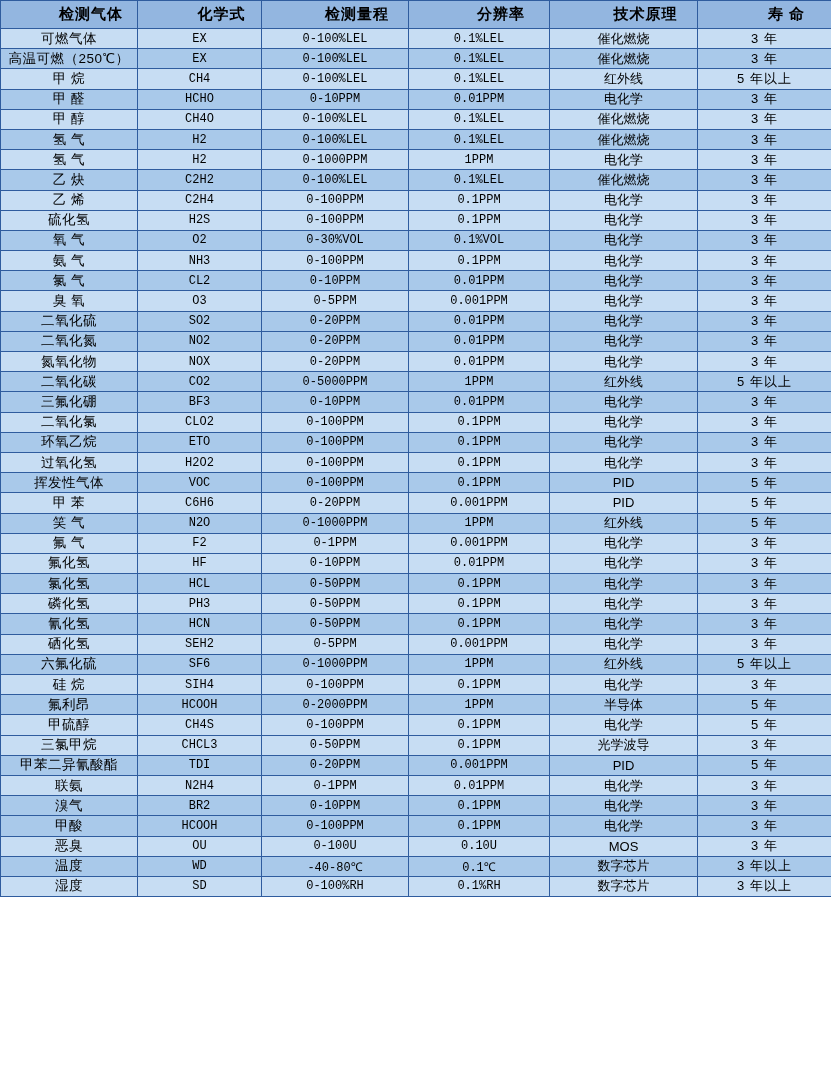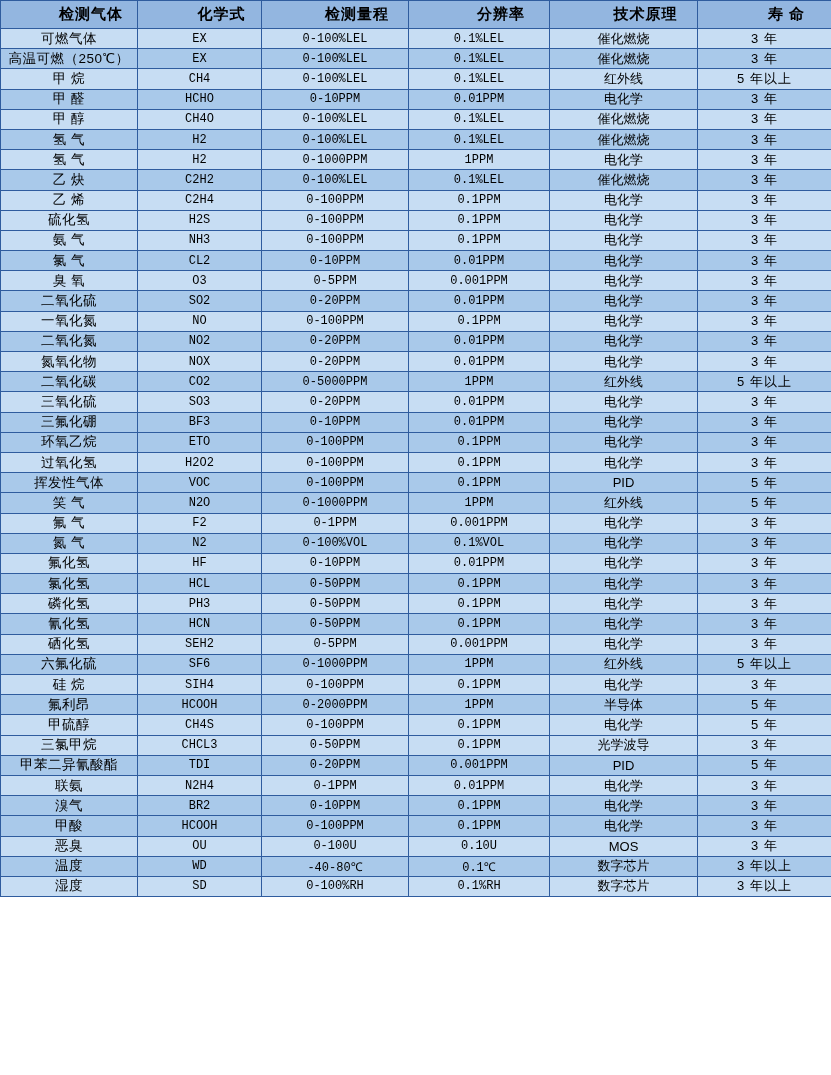--- a/index.html
+++ b/index.html
@@ -161,20 +161,28 @@
         <td class="life">3 年</td>
       </tr>
       <tr class="odd">
         <td class="name">硫化氢</td>
         <td class="formula">H2S</td>
         <td class="range">0-100PPM</td>
         <td class="res">0.1PPM</td>
         <td class="principle">电化学</td>
         <td class="life">3 年</td>
       </tr>
+      <tr class="even">
+        <td class="name">氧 气</td>
+        <td class="formula">O2</td>
+        <td class="range">0-30%VOL</td>
+        <td class="res">0.1%VOL</td>
+        <td class="principle">电化学</td>
+        <td class="life">3 年</td>
+      </tr>
       <tr class="odd">
         <td class="name">氨 气</td>
         <td class="formula">NH3</td>
         <td class="range">0-100PPM</td>
         <td class="res">0.1PPM</td>
         <td class="principle">电化学</td>
         <td class="life">3 年</td>
       </tr>
       <tr class="even">
         <td class="name">氯 气</td>
@@ -190,28 +198,20 @@
         <td class="range">0-5PPM</td>
         <td class="res">0.001PPM</td>
         <td class="principle">电化学</td>
         <td class="life">3 年</td>
       </tr>
       <tr class="even">
         <td class="name">二氧化硫</td>
         <td class="formula">SO2</td>
         <td class="range">0-20PPM</td>
         <td class="res">0.01PPM</td>
-        <td class="principle">电化学</td>
-        <td class="life">3 年</td>
-      </tr>
-      <tr class="odd">
-        <td class="name">一氧化氮</td>
-        <td class="formula">NO</td>
-        <td class="range">0-100PPM</td>
-        <td class="res">0.1PPM</td>
         <td class="principle">电化学</td>
         <td class="life">3 年</td>
       </tr>
       <tr class="even">
         <td class="name">二氧化氮</td>
         <td class="formula">NO2</td>
         <td class="range">0-20PPM</td>
         <td class="res">0.01PPM</td>
         <td class="principle">电化学</td>
         <td class="life">3 年</td>
@@ -225,36 +225,36 @@
         <td class="life">3 年</td>
       </tr>
       <tr class="even">
         <td class="name">二氧化碳</td>
         <td class="formula">CO2</td>
         <td class="range">0-5000PPM</td>
         <td class="res">1PPM</td>
         <td class="principle">红外线</td>
         <td class="life">5 年以上</td>
       </tr>
-      <tr class="odd">
-        <td class="name">三氧化硫</td>
-        <td class="formula">SO3</td>
-        <td class="range">0-20PPM</td>
-        <td class="res">0.01PPM</td>
-        <td class="principle">电化学</td>
-        <td class="life">3 年</td>
-      </tr>
       <tr class="even">
         <td class="name">三氟化硼</td>
         <td class="formula">BF3</td>
         <td class="range">0-10PPM</td>
         <td class="res">0.01PPM</td>
         <td class="principle">电化学</td>
         <td class="life">3 年</td>
       </tr>
+      <tr class="odd">
+        <td class="name">二氧化氯</td>
+        <td class="formula">CLO2</td>
+        <td class="range">0-100PPM</td>
+        <td class="res">0.1PPM</td>
+        <td class="principle">电化学</td>
+        <td class="life">3 年</td>
+      </tr>
       <tr class="even">
         <td class="name">环氧乙烷</td>
         <td class="formula">ETO</td>
         <td class="range">0-100PPM</td>
         <td class="res">0.1PPM</td>
         <td class="principle">电化学</td>
         <td class="life">3 年</td>
       </tr>
       <tr class="odd">
         <td class="name">过氧化氢</td>
@@ -262,44 +262,44 @@
         <td class="range">0-100PPM</td>
         <td class="res">0.1PPM</td>
         <td class="principle">电化学</td>
         <td class="life">3 年</td>
       </tr>
       <tr class="even">
         <td class="name">挥发性气体</td>
         <td class="formula">VOC</td>
         <td class="range">0-100PPM</td>
         <td class="res">0.1PPM</td>
+        <td class="principle">PID</td>
+        <td class="life">5 年</td>
+      </tr>
+      <tr class="odd">
+        <td class="name">甲 苯</td>
+        <td class="formula">C6H6</td>
+        <td class="range">0-20PPM</td>
+        <td class="res">0.001PPM</td>
         <td class="principle">PID</td>
         <td class="life">5 年</td>
       </tr>
       <tr class="even">
         <td class="name">笑 气</td>
         <td class="formula">N2O</td>
         <td class="range">0-1000PPM</td>
         <td class="res">1PPM</td>
         <td class="principle">红外线</td>
         <td class="life">5 年</td>
       </tr>
       <tr class="odd">
         <td class="name">氟 气</td>
         <td class="formula">F2</td>
         <td class="range">0-1PPM</td>
         <td class="res">0.001PPM</td>
-        <td class="principle">电化学</td>
-        <td class="life">3 年</td>
-      </tr>
-      <tr class="even">
-        <td class="name">氮 气</td>
-        <td class="formula">N2</td>
-        <td class="range">0-100%VOL</td>
-        <td class="res">0.1%VOL</td>
         <td class="principle">电化学</td>
         <td class="life">3 年</td>
       </tr>
       <tr class="odd">
         <td class="name">氟化氢</td>
         <td class="formula">HF</td>
         <td class="range">0-10PPM</td>
         <td class="res">0.01PPM</td>
         <td class="principle">电化学</td>
         <td class="life">3 年</td>

